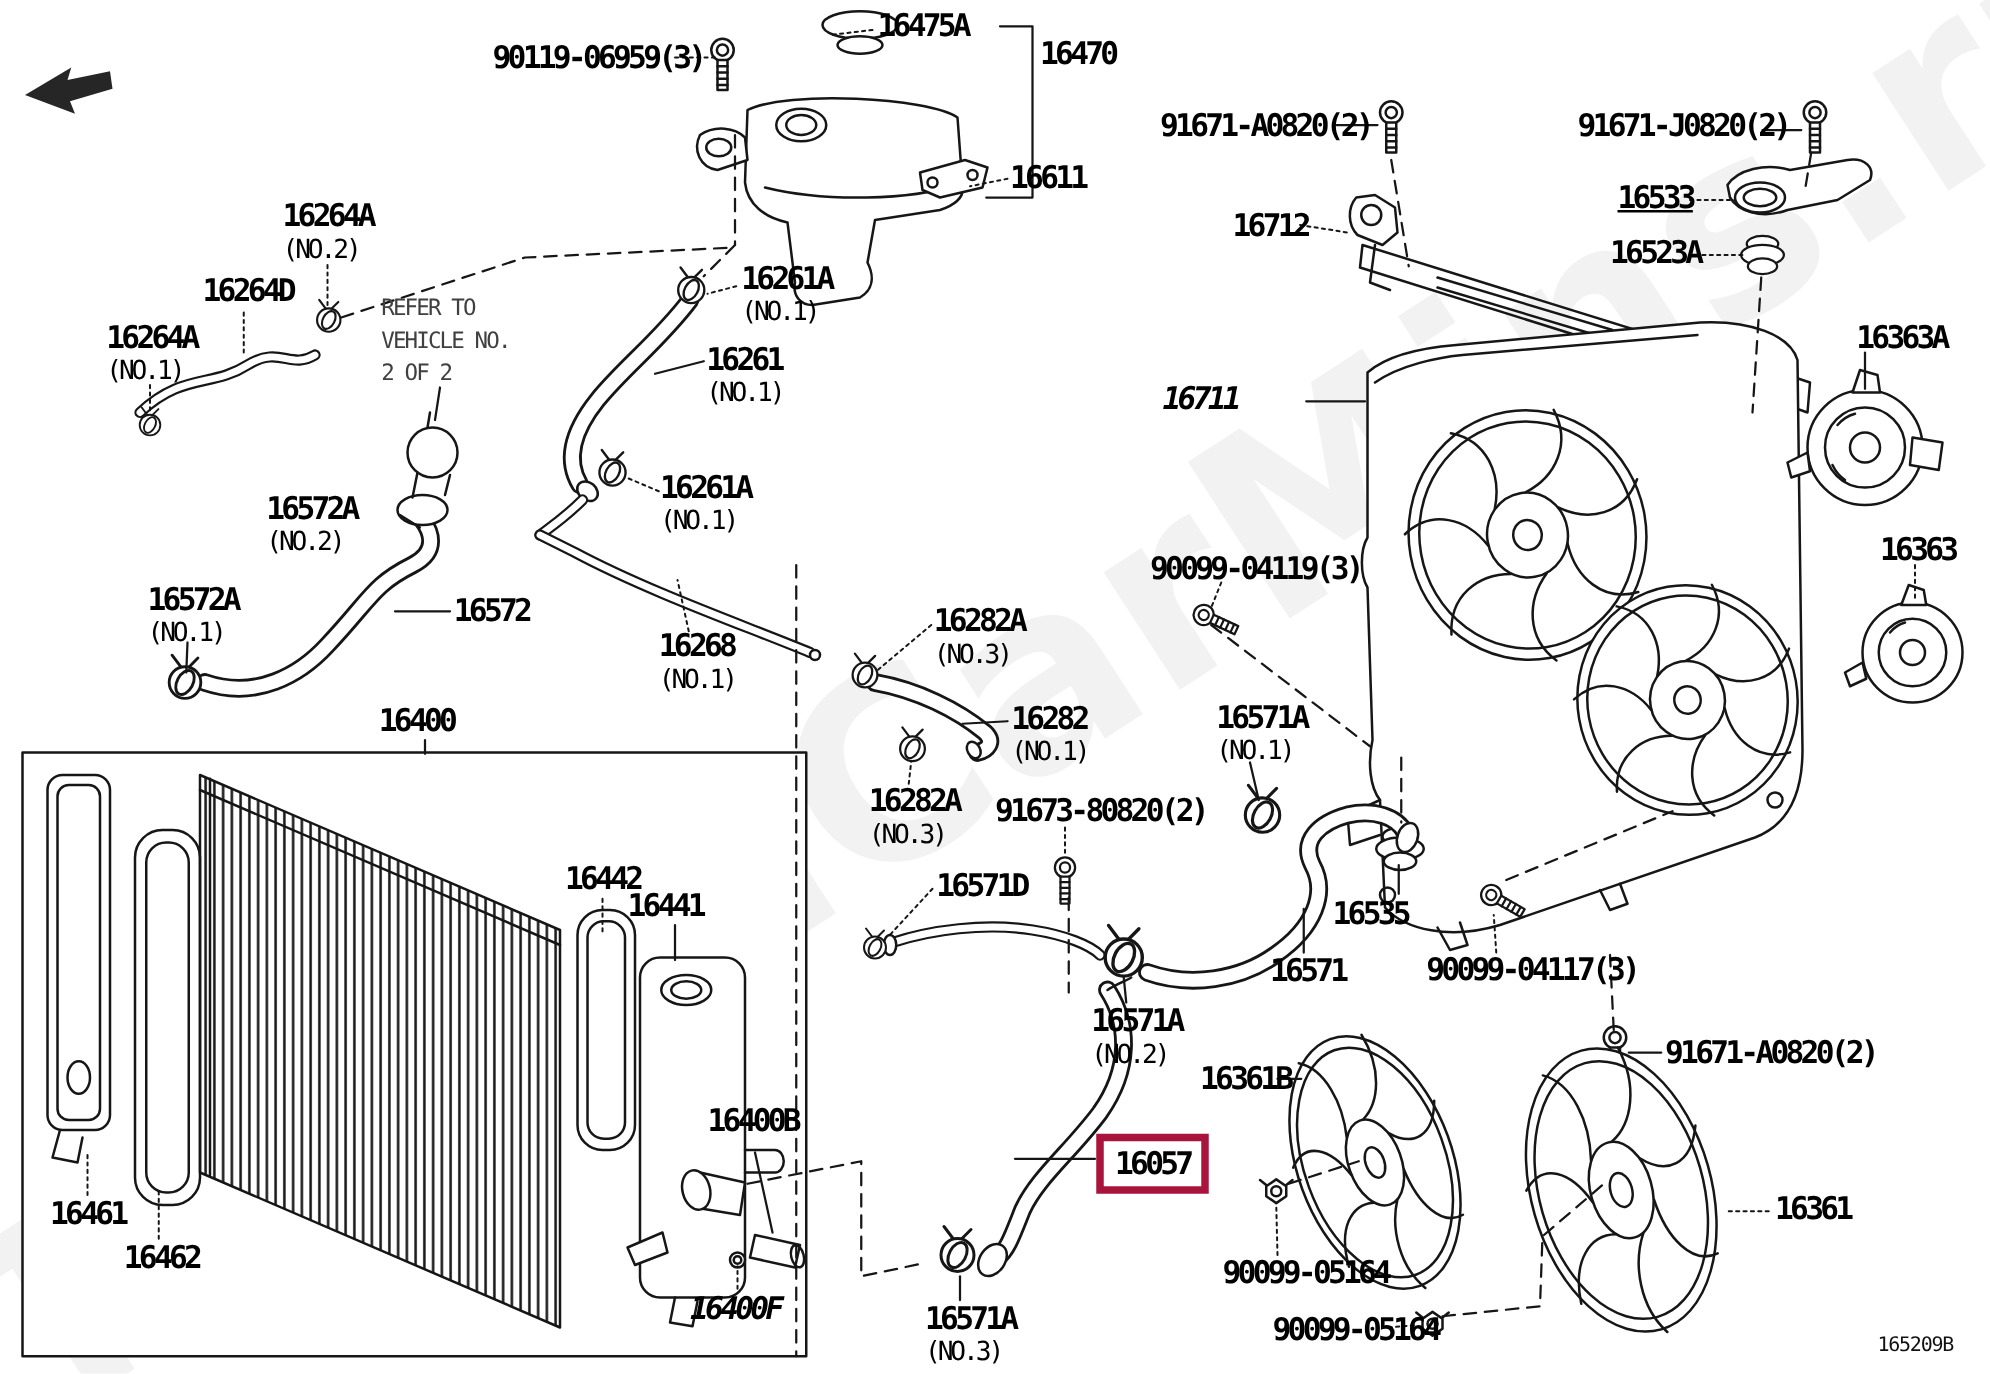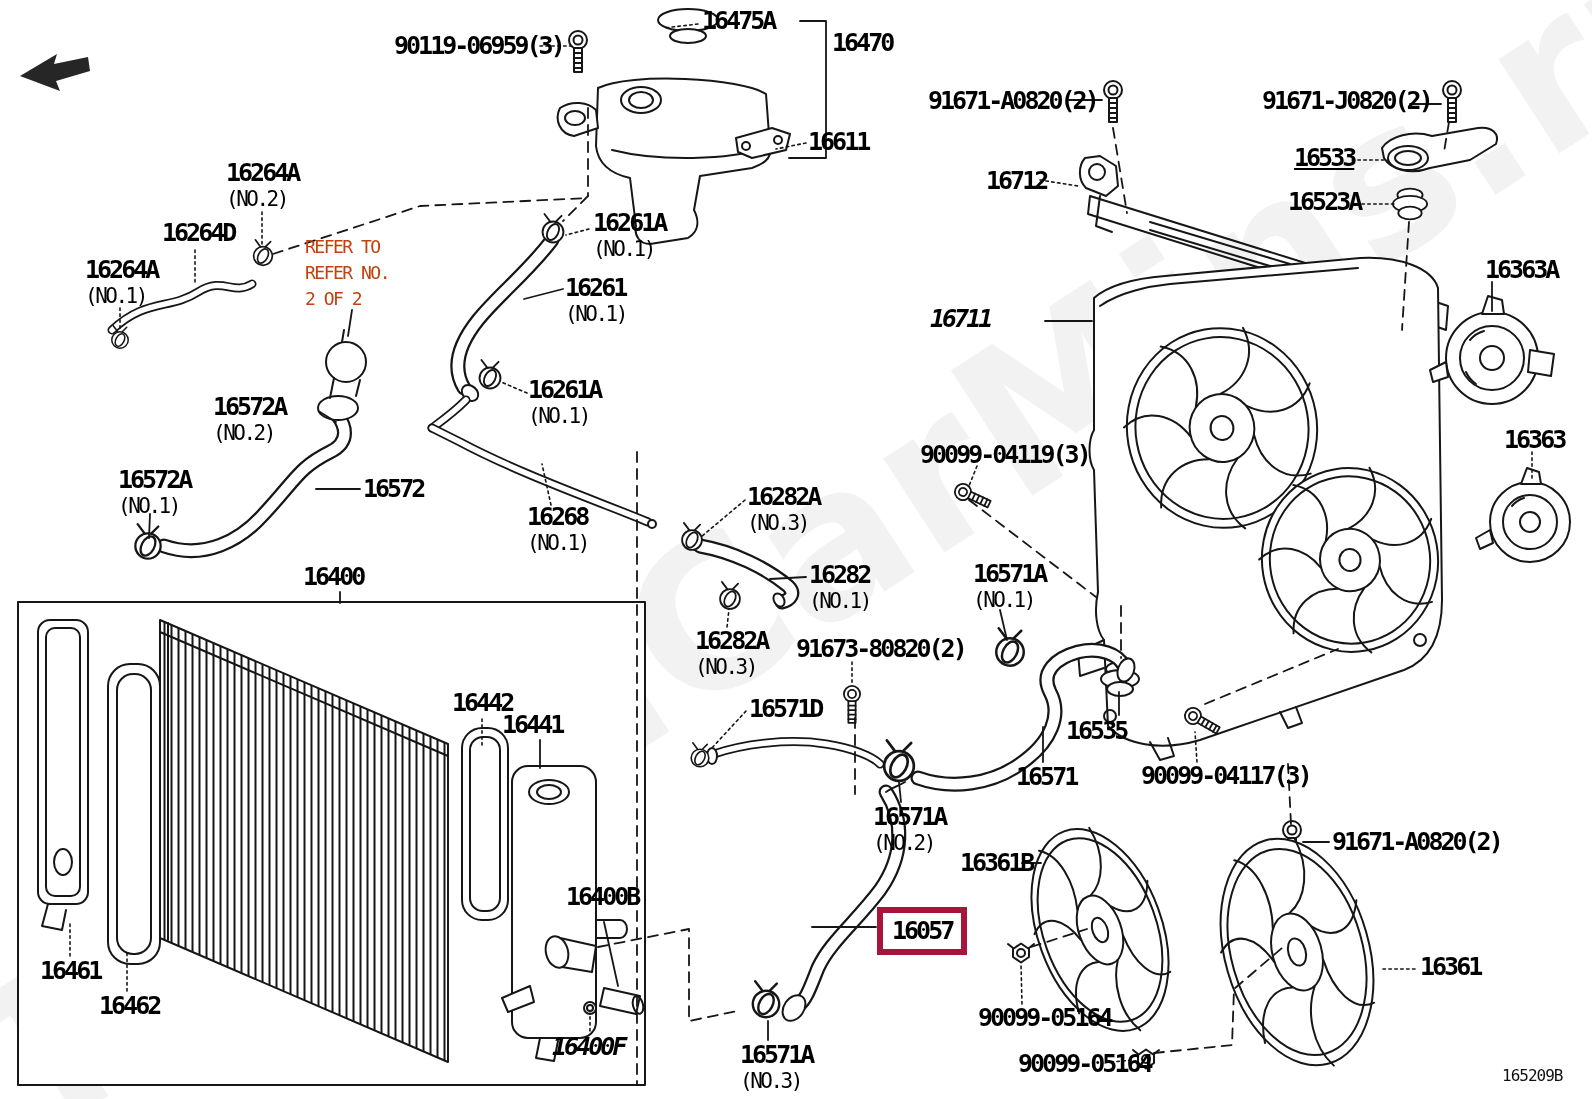--- a/index.html
+++ b/index.html
@@ -16,21 +16,21 @@
   .ls{stroke-width:1.8;}
   .dd{stroke-width:1.8;stroke-dasharray:10 7;}
   .core{fill:url(#hatch);}
   .wm{position:absolute;left:-70px;top:985px;transform:rotate(-33deg);transform-origin:0 0;
       font-family:"DejaVu Sans",sans-serif;font-weight:bold;font-size:205px;letter-spacing:2px;
       color:rgba(70,70,70,0.07);white-space:nowrap;pointer-events:none;}
   .front-note{position:absolute;left:88px;top:28px;font-family:"DejaVu Sans",sans-serif;color:#111;}
   .front-note .jp{font-size:19px;font-weight:bold;letter-spacing:2px;}
   .front-note .en{font-size:17px;margin-top:4px;letter-spacing:0.5px;}
   .refer-note{position:absolute;left:305px;top:234px;font-size:18px;letter-spacing:-1.5px;
-              line-height:26px;color:#c2410c;white-space:nowrap;}
+              line-height:26px;color:#404040;white-space:nowrap;}
   .plabel{position:absolute;font-weight:bold;font-size:25px;line-height:1;letter-spacing:-3px;
           color:#000;white-space:nowrap;}
   .plabel .sub{display:block;font-weight:normal;font-size:21px;letter-spacing:-2.5px;margin-top:4px;}
   .plabel.hl{border:6px solid var(--hl,#A8143C);background:#fff;padding:5px 9px 6px;}
   .diagram-code{position:absolute;left:1502px;top:1066px;font-size:16px;letter-spacing:-1px;color:#111;}
 </style>
 </head>
 <body>
 
 <div id="stage">
@@ -305,21 +305,21 @@
       <line class="ls" x1="1492" y1="282" x2="1492" y2="311"></line>
       <line class="ls" x1="1119" y1="715" x2="1119" y2="692"></line>
       <line class="ls" x1="1303" y1="842" x2="1329" y2="842"></line>
       <line class="ls" x1="1022" y1="863" x2="1041" y2="863"></line>
     </g>
   </svg>
 
 
   <div class="refer-note">
     <div>REFER TO</div>
-    <div>REFER NO.</div>
+    <div>VEHICLE NO.</div>
     <div>2 OF 2</div>
   </div>
 
   <div id="labels">
       <div class="plabel" style="left: 394px; top: 33px;"><span class="num">90119-06959(3)</span></div>
       <div class="plabel" style="left: 702px; top: 8px;"><span class="num">16475A</span></div>
       <div class="plabel" style="left: 832px; top: 30px;"><span class="num">16470</span></div>
       <div class="plabel" style="left: 808px; top: 129px;"><span class="num">16611</span></div>
       <div class="plabel" style="left: 226px; top: 160px;"><span class="num">16264A</span><span class="sub">(NO.2)</span></div>
       <div class="plabel" style="left: 162px; top: 220px;"><span class="num">16264D</span></div>

